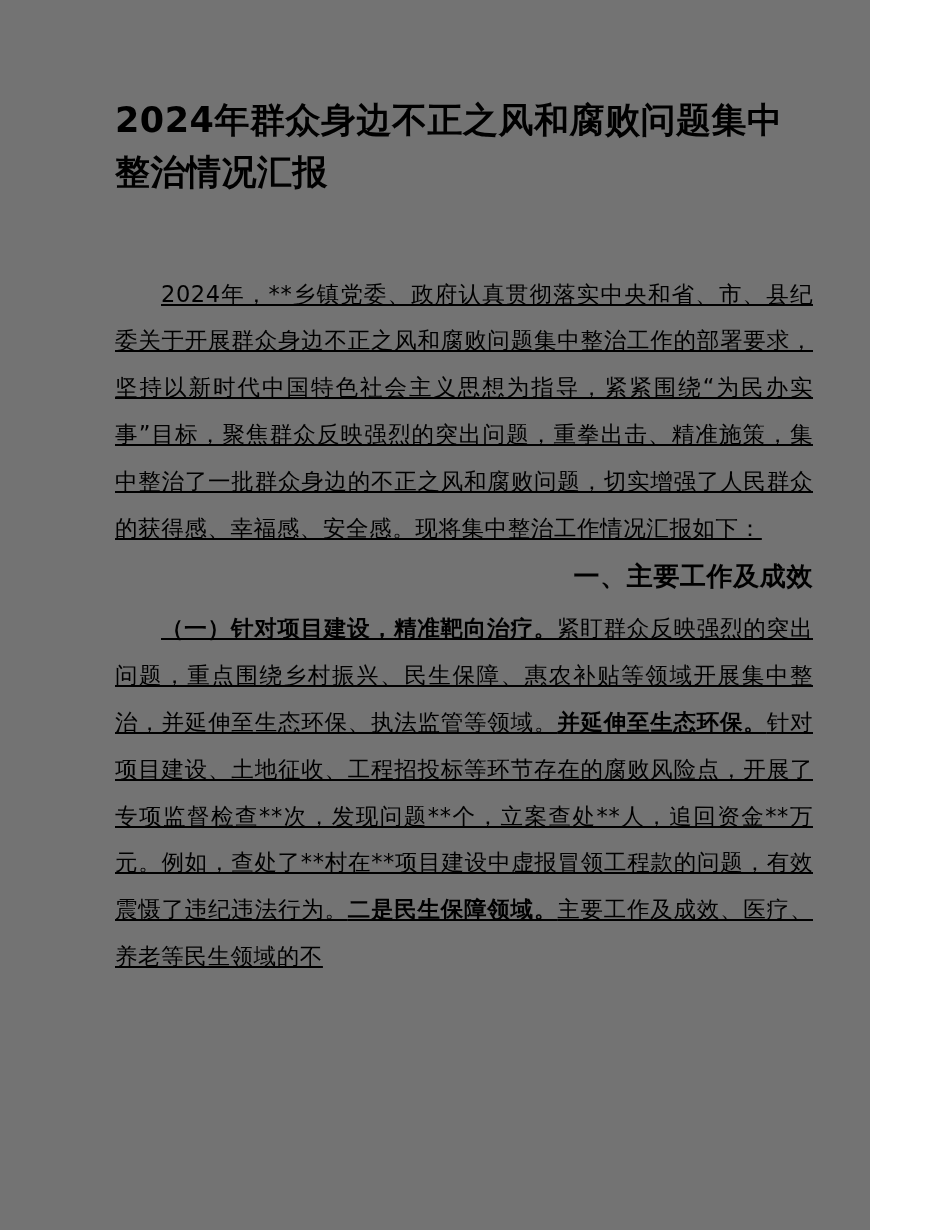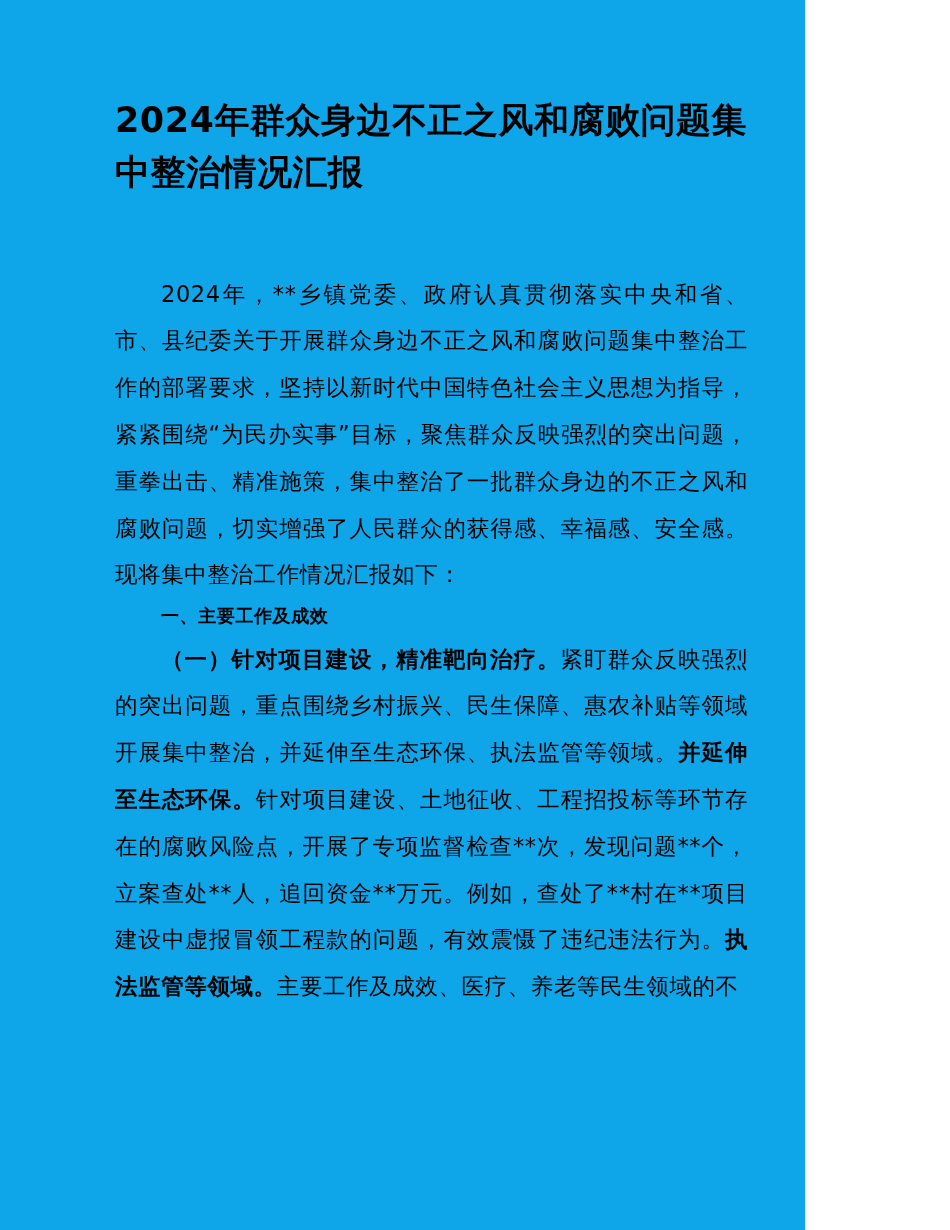--- a/index.html
+++ b/index.html
@@ -8,25 +8,25 @@
     background: #ffffff;
   }
   body {
     width: 950px;
     height: 1230px;
     font-family: "DejaVu Sans", sans-serif;
     color: #000000;
     overflow: hidden;
   }
   .page {
-    width: 805px;
+    width: 870px;
     height: 1230px;
     box-sizing: border-box;
     padding: 95px 57px 40px 115px;
-    background: #0ea5e9;
+    background: #737373;
   }
   .doc-title {
     font-family: "DejaVu Sans", sans-serif;
     font-weight: 700;
     font-size: 35px;
     line-height: 1.48;
     text-align: left;
     letter-spacing: 0.5px;
     margin: 0 0 0 0;
     color: #000000;
@@ -39,43 +39,45 @@
     font-size: 22.5px;
     line-height: 2.08;
     text-align: justify;
     text-justify: inter-ideograph;
     letter-spacing: 0.6px;
     margin: 0;
     color: #000000;
   }
   .para.indent {
     text-indent: 46px;
+    text-decoration: underline;
   }
   .heading {
-    font-family: Liberation Sans, sans-serif;
-    font-size: 18px;
+    font-family: Liberation Mono, monospace;
+    font-size: 26px;
     font-weight: 700;
     line-height: 2.08;
     letter-spacing: 0.6px;
     margin: 0;
     text-indent: 46px;
     color: #000000;
+    text-align: right;
   }
   .b {
     font-weight: 700;
   }
 </style>
 </head>
 <body>
 
 <div class="page">
 
   <h1 class="doc-title">2024年群众身边不正之风和腐败问题集中整治情况汇报</h1>
 
   <div class="title-spacer"></div>
 
   <div class="body-content">
     <p class="para indent"><span>2024年，**乡镇党委、政府认真贯彻落实中央和省、市、县纪委关于开展群众身边不正之风和腐败问题集中整治工作的部署要求，坚持以新时代中国特色社会主义思想为指导，紧紧围绕“为民办实事”目标，聚焦群众反映强烈的突出问题，重拳出击、精准施策，集中整治了一批群众身边的不正之风和腐败问题，切实增强了人民群众的获得感、幸福感、安全感。现将集中整治工作情况汇报如下：</span></p>
     <p class="heading"><span class="b">一、主要工作及成效</span></p>
-    <p class="para indent"><span class="b">（一）针对项目建设，精准靶向治疗。</span><span>紧盯群众反映强烈的突出问题，重点围绕乡村振兴、民生保障、惠农补贴等领域开展集中整治，并延伸至生态环保、执法监管等领域。</span><span class="b">并延伸至生态环保。</span><span>针对项目建设、土地征收、工程招投标等环节存在的腐败风险点，开展了专项监督检查**次，发现问题**个，立案查处**人，追回资金**万元。例如，查处了**村在**项目建设中虚报冒领工程款的问题，有效震慑了违纪违法行为。</span><span class="b">执法监管等领域。</span><span>主要工作及成效、医疗、养老等民生领域的不</span></p>
+    <p class="para indent"><span class="b">（一）针对项目建设，精准靶向治疗。</span><span>紧盯群众反映强烈的突出问题，重点围绕乡村振兴、民生保障、惠农补贴等领域开展集中整治，并延伸至生态环保、执法监管等领域。</span><span class="b">并延伸至生态环保。</span><span>针对项目建设、土地征收、工程招投标等环节存在的腐败风险点，开展了专项监督检查**次，发现问题**个，立案查处**人，追回资金**万元。例如，查处了**村在**项目建设中虚报冒领工程款的问题，有效震慑了违纪违法行为。</span><span class="b">二是民生保障领域。</span><span>主要工作及成效、医疗、养老等民生领域的不</span></p>
   </div>
 
 </div>
 
 </body></html>

